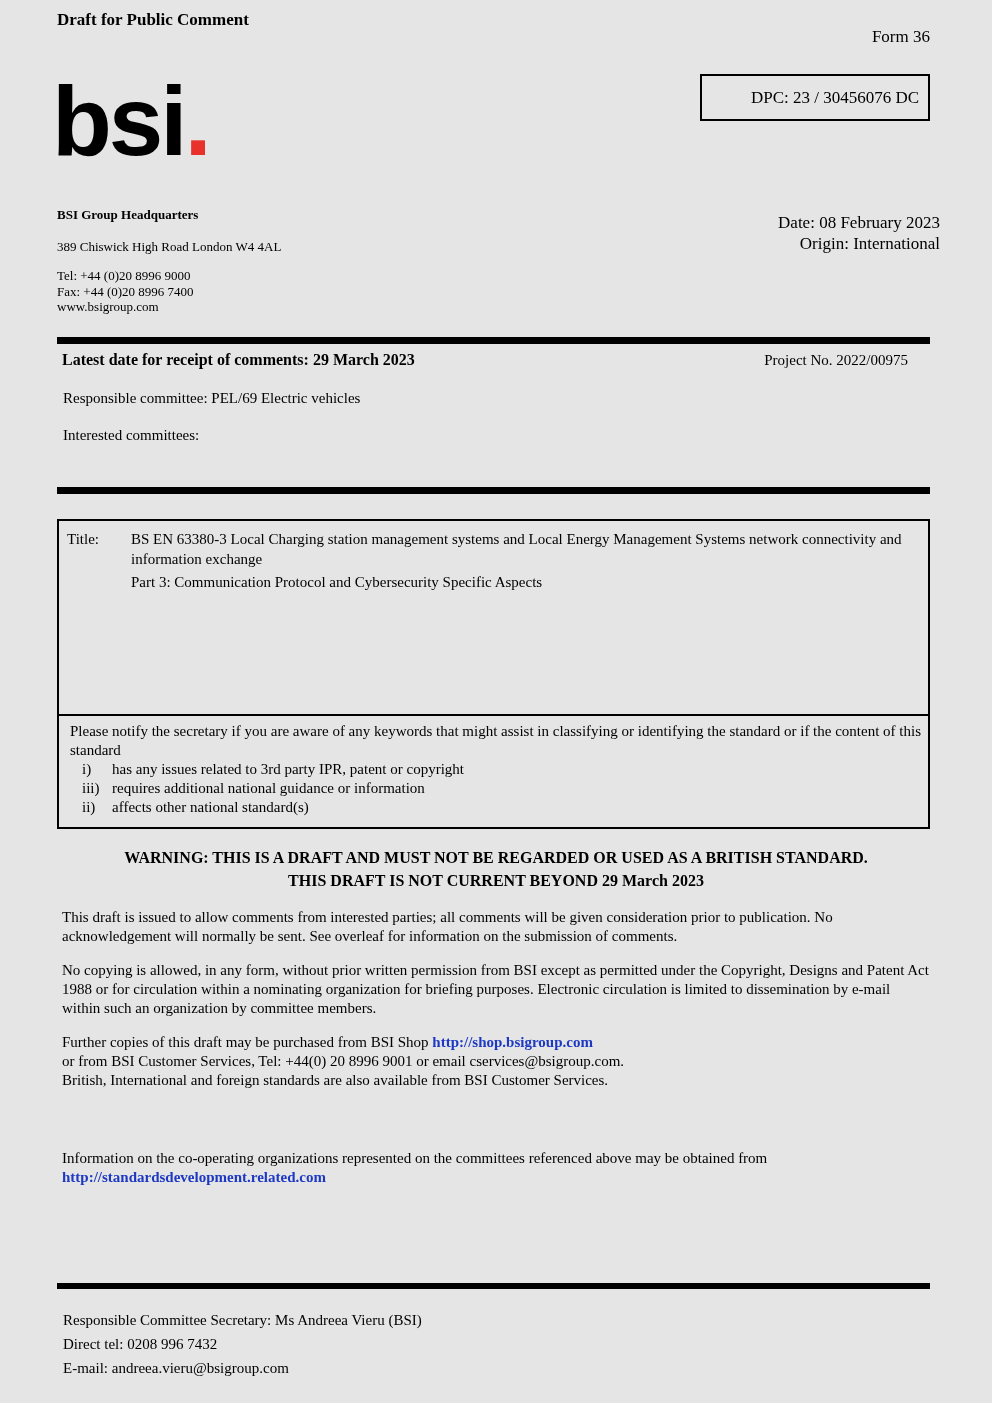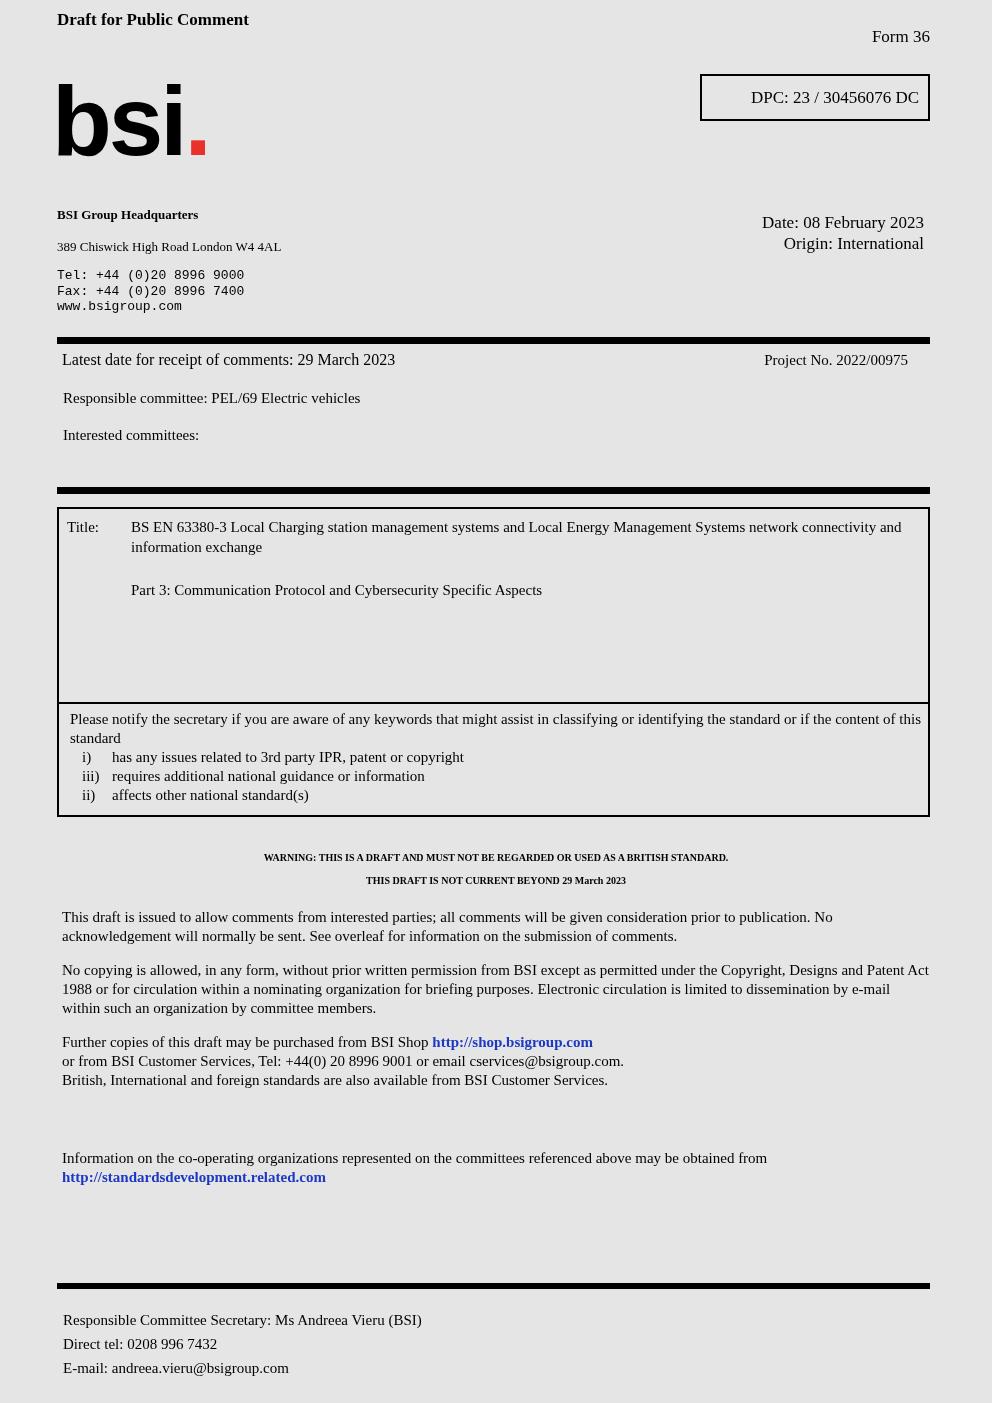--- a/index.html
+++ b/index.html
@@ -22,53 +22,53 @@
   }
 
   .logo {
     left:52px; top:68px; font-family:"Liberation Sans", sans-serif;
     font-weight:bold; font-size:98px; line-height:1.1; letter-spacing:-3px;
   }
   .logo .dot { color:var(--logo-red, #e8312a); }
 
   .hq      { left:57px; top:207px; font-size:13px; font-weight:bold; }
   .street  { left:57px; top:239px; font-size:13px; }
-  .contact { left:57px; top:268px; font-size:13px; line-height:15.5px;font-family:Liberation Mono, monospace; }
+  .contact { left:57px; top:268px; font-size:13px; line-height:15.5px; }
 
-  .date-block { right:68px; top:212px; font-size:17px; text-align:right; line-height:21px; }
+  .date-block { right:52px; top:212px; font-size:17px; text-align:right; line-height:21px; }
 
   .bar { left:57px; width:873px; background:#000; }
   .bar1 { top:337px; height:7px; }
   .bar2 { top:487px; height:7px; }
   .bar3 { top:1283px; height:6px; }
 
   .latest-row { left:57px; top:351px; width:873px; display:flex; justify-content:space-between; align-items:baseline; }
-  .latest-row .latest { margin-left:5px; font-size:16px; font-weight:normal; }
+  .latest-row .latest { margin-left:5px; font-size:16px; font-weight:bold; }
   .latest-row .project { margin-right:22px; font-size:15px; }
 
   .resp-committee { left:63px; top:390px; font-size:15px; }
   .int-committees { left:63px; top:427px; font-size:15px; }
 
-  .boxes { left:57px; top:507px; width:873px; }
+  .boxes { left:57px; top:519px; width:873px; }
   .title-box {
     position:relative; border:2px solid #000; height:197px;
     padding:8px 10px 0 10px; font-size:15px; line-height:20px;
   }
   .title-box .title-label { position:absolute; left:8px; top:8px; }
   .title-box .title-content { margin-left:62px; }
-  .title-box .part-line { margin-top:23px; }
+  .title-box .part-line { margin-top:3px; }
   .keywords-box {
     position:relative; border:2px solid #000; margin-top:-2px;
     padding:6px 6px 10px 11px; font-size:15px; line-height:19px; min-height:112px;
   }
   .kw-items { margin-top:0; }
   .kw-item { display:flex; padding-left:12px; }
   .kw-item .kw-num { width:30px; flex:0 0 30px; }
 
-  .warning { left:0; top:846px; width:992px; text-align:center; font-weight:bold; font-size:10px; line-height:23px; }
+  .warning { left:0; top:846px; width:992px; text-align:center; font-weight:bold; font-size:16px; line-height:23px; }
 
   .para { left:62px; width:870px; font-size:15px; line-height:19px; }
   .p1 { top:908px; }
   .p2 { top:961px; }
   .p3 { top:1033px; }
   .p4 { top:1101px;margin-top:48px; }
   .link { color:var(--link-blue, #1d39c4); font-weight:bold; text-decoration:none; cursor:pointer; }
   b, strong { font-weight:normal; }
 
   .footer { left:63px; top:1308px; font-size:15px; line-height:24px; }

